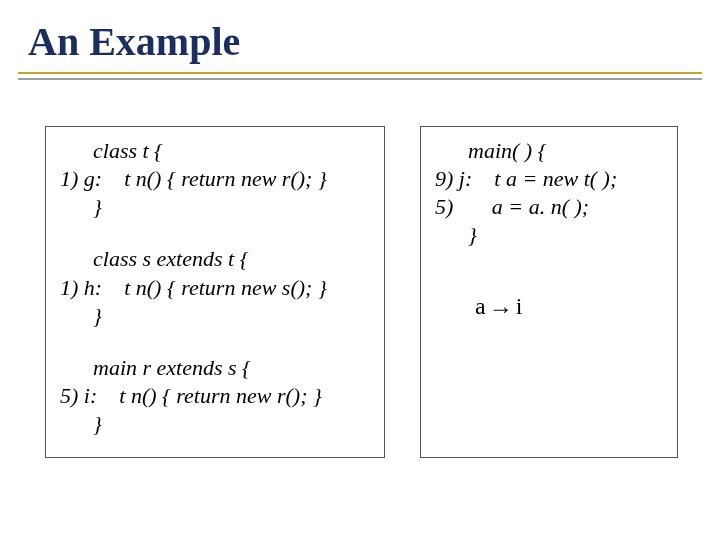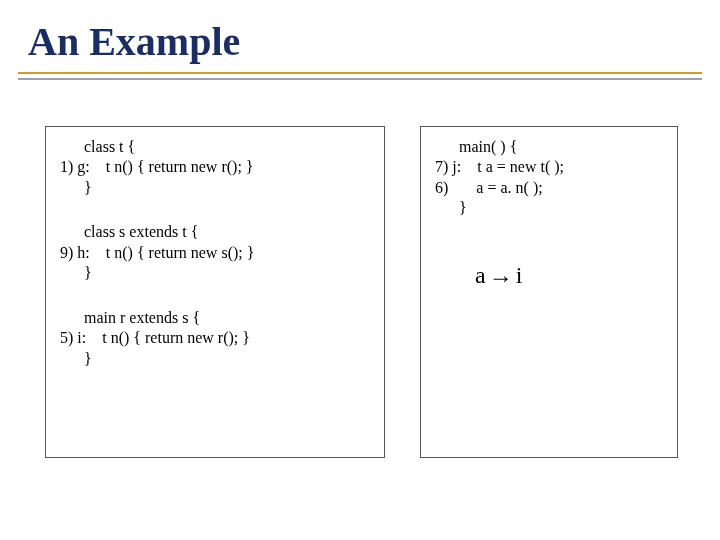--- a/index.html
+++ b/index.html
@@ -55,23 +55,24 @@
   }
   .box.right {
     left: 420px;
     top: 126px;
     width: 258px;
     height: 332px;
     padding: 10px 14px 10px 14px;
   }
   .code {
     font-family: "Times New Roman", Times, serif;
-    font-size: 16px;
+    font-size: 22px;
     line-height: 1.28;
     white-space: pre;
+    font-style: italic;
   }
   .block {
     margin-bottom: 24px;
   }
   .arrows {
     margin-top: 34px;
     padding-left: 40px;
     font-size: 24px;
     line-height: 1.9;
   }
@@ -89,32 +90,32 @@
   <div class="title">An Example</div>
   <div class="underline gold"></div>
   <div class="underline gray"></div>
 
   <div class="box left">
     <div class="code block"><span>      class t {</span>
 <span>1) g:    t n() { return new r(); }</span>
 <span>      }</span></div>
 
     <div class="code block"><span>      class s extends t {</span>
-<span>9) h:    t n() { return new s(); }</span>
+<span>1) h:    t n() { return new s(); }</span>
 <span>      }</span></div>
 
     <div class="code block"><span>      main r extends s {</span>
 <span>5) i:    t n() { return new r(); }</span>
 <span>      }</span></div>
   </div>
 
   <div class="box right">
     <div class="code"><span>      main( ) {</span>
-<span>7) j:    t a = new t( );</span>
-<span>6)       a = a. n( );</span>
+<span>9) j:    t a = new t( );</span>
+<span>5)       a = a. n( );</span>
 <span>      }</span></div>
 
     <div class="arrows">
       <div>
         <span>a</span><span class="arrow-sym">→</span><span>i</span>
       </div>
     </div>
   </div>
 
 </div>

